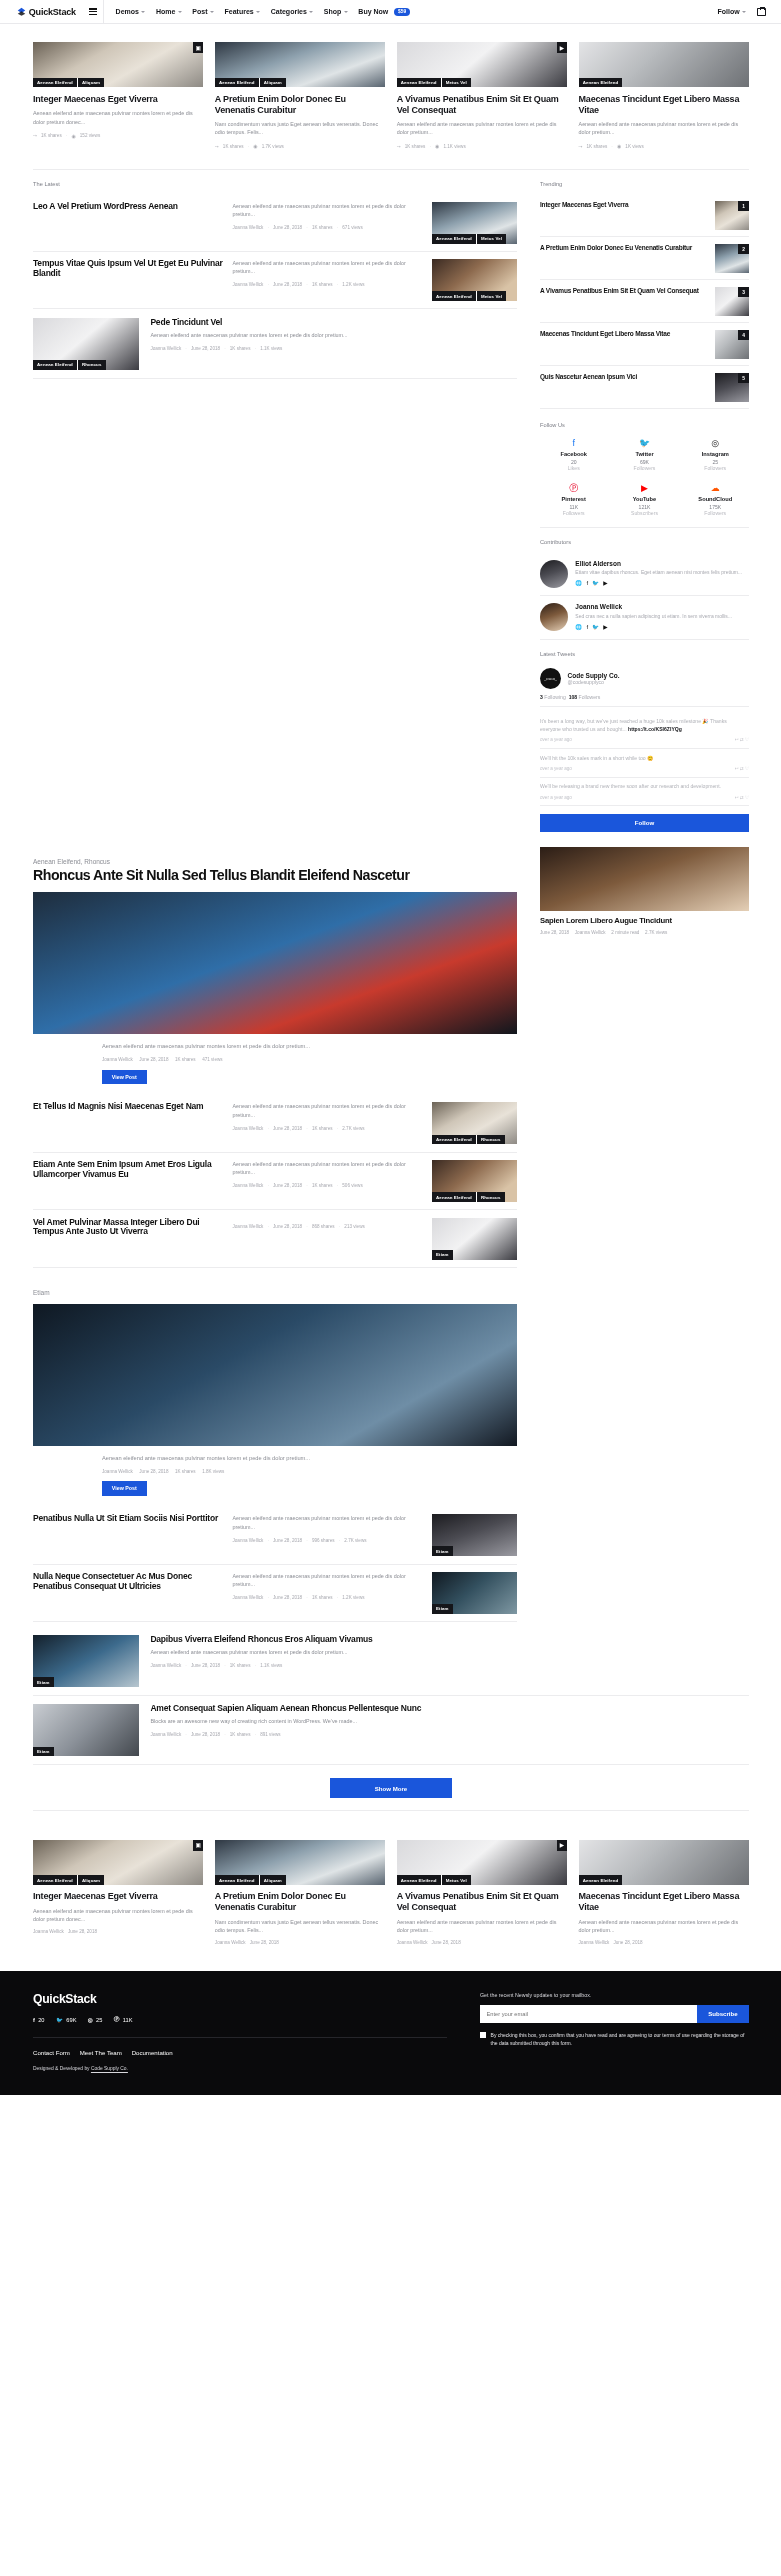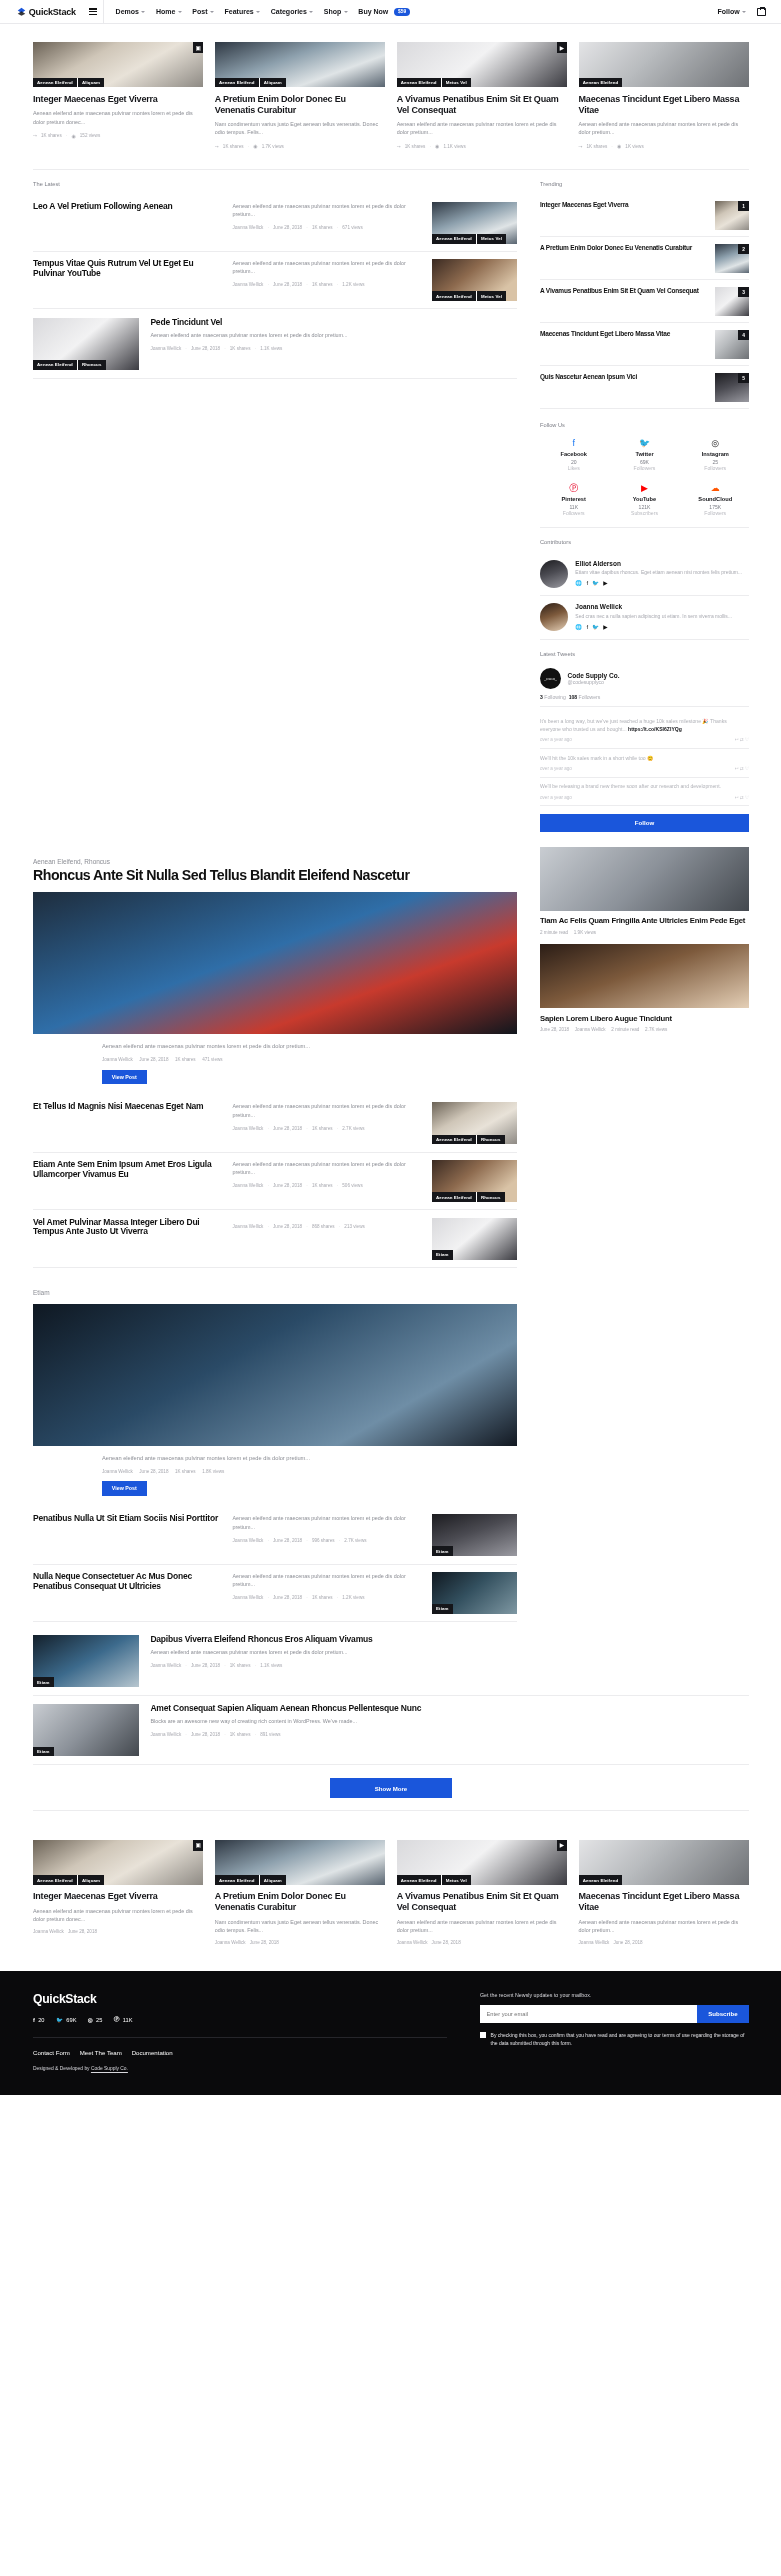--- a/index.html
+++ b/index.html
@@ -281,42 +281,42 @@
   </article>
     </div>
 
   <div class="hr"></div>
 
   <div class="split">
     <div>
       <div class="sec-label">The Latest</div>
       <div id="latestlist">
           <div class="list-item">
-    <h3 class="li-title">Leo A Vel Pretium Following Aenean</h3>
+    <h3 class="li-title">Leo A Vel Pretium WordPress Aenean</h3>
     <div>
       <p class="li-ex">Aenean eleifend ante maecenas pulvinar montes lorem et pede dis dolor pretium...</p>
       <div class="meta">
         <span>Joanna Wellick</span>
         <span class="dot">·</span>
         <span>June 28, 2018</span>
         <span class="dot">·</span>
         <span>1K shares</span>
         <span class="dot">·</span>
         <span>671 views</span>
       </div>
     </div>
     <div class="li-thumb p2">
               <span class="cat-row">
                 <span class="cat">Aenean Eleifend</span>
                 <span class="cat">Metus Vel</span>
               </span>
             </div>
   </div>
           <div class="list-item">
-    <h3 class="li-title">Tempus Vitae Quis Rutrum Vel Ut Eget Eu Pulvinar YouTube</h3>
+    <h3 class="li-title">Tempus Vitae Quis Ipsum Vel Ut Eget Eu Pulvinar Blandit</h3>
     <div>
       <p class="li-ex">Aenean eleifend ante maecenas pulvinar montes lorem et pede dis dolor pretium...</p>
       <div class="meta">
         <span>Joanna Wellick</span>
         <span class="dot">·</span>
         <span>June 28, 2018</span>
         <span class="dot">·</span>
         <span>1K shares</span>
         <span class="dot">·</span>
         <span>1.2K views</span>
@@ -574,29 +574,20 @@
               <span class="cat-row">
                 <span class="cat">Etiam</span>
               </span>
             </div>
   </div>
         </div>
     </div>
 
     <div id="sidecards">
         <div class="side-card">
-    <div class="side-card-img p10"></div>
-    <h3 class="side-card-title">Tiam Ac Felis Quam Fringilla Ante Ultricies Enim Pede Eget</h3>
-    <div class="side-meta">
-
-      <span>2 minute read</span>
-      <span>1.9K views</span>
-    </div>
-  </div>
-        <div class="side-card">
     <div class="side-card-img p11"></div>
     <h3 class="side-card-title">Sapien Lorem Libero Augue Tincidunt</h3>
     <div class="side-meta">
       <span>June 28, 2018</span>
       <span>Joanna Wellick</span>
       <span>2 minute read</span>
       <span>2.7K views</span>
     </div>
   </div>
       </div>

